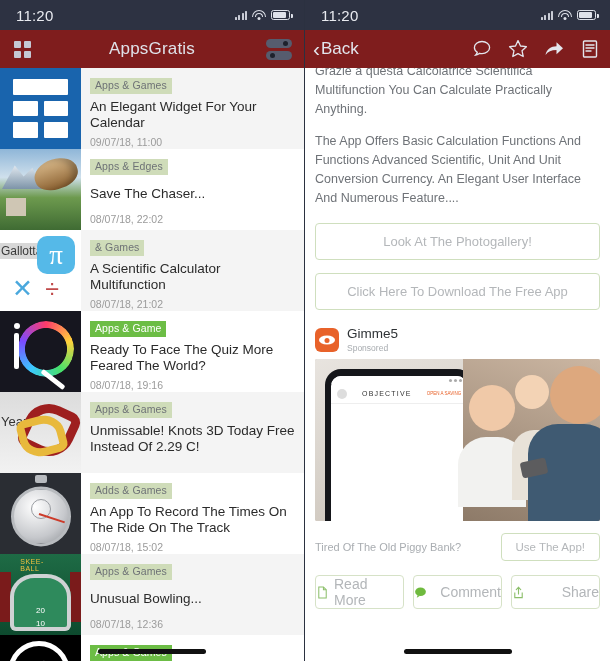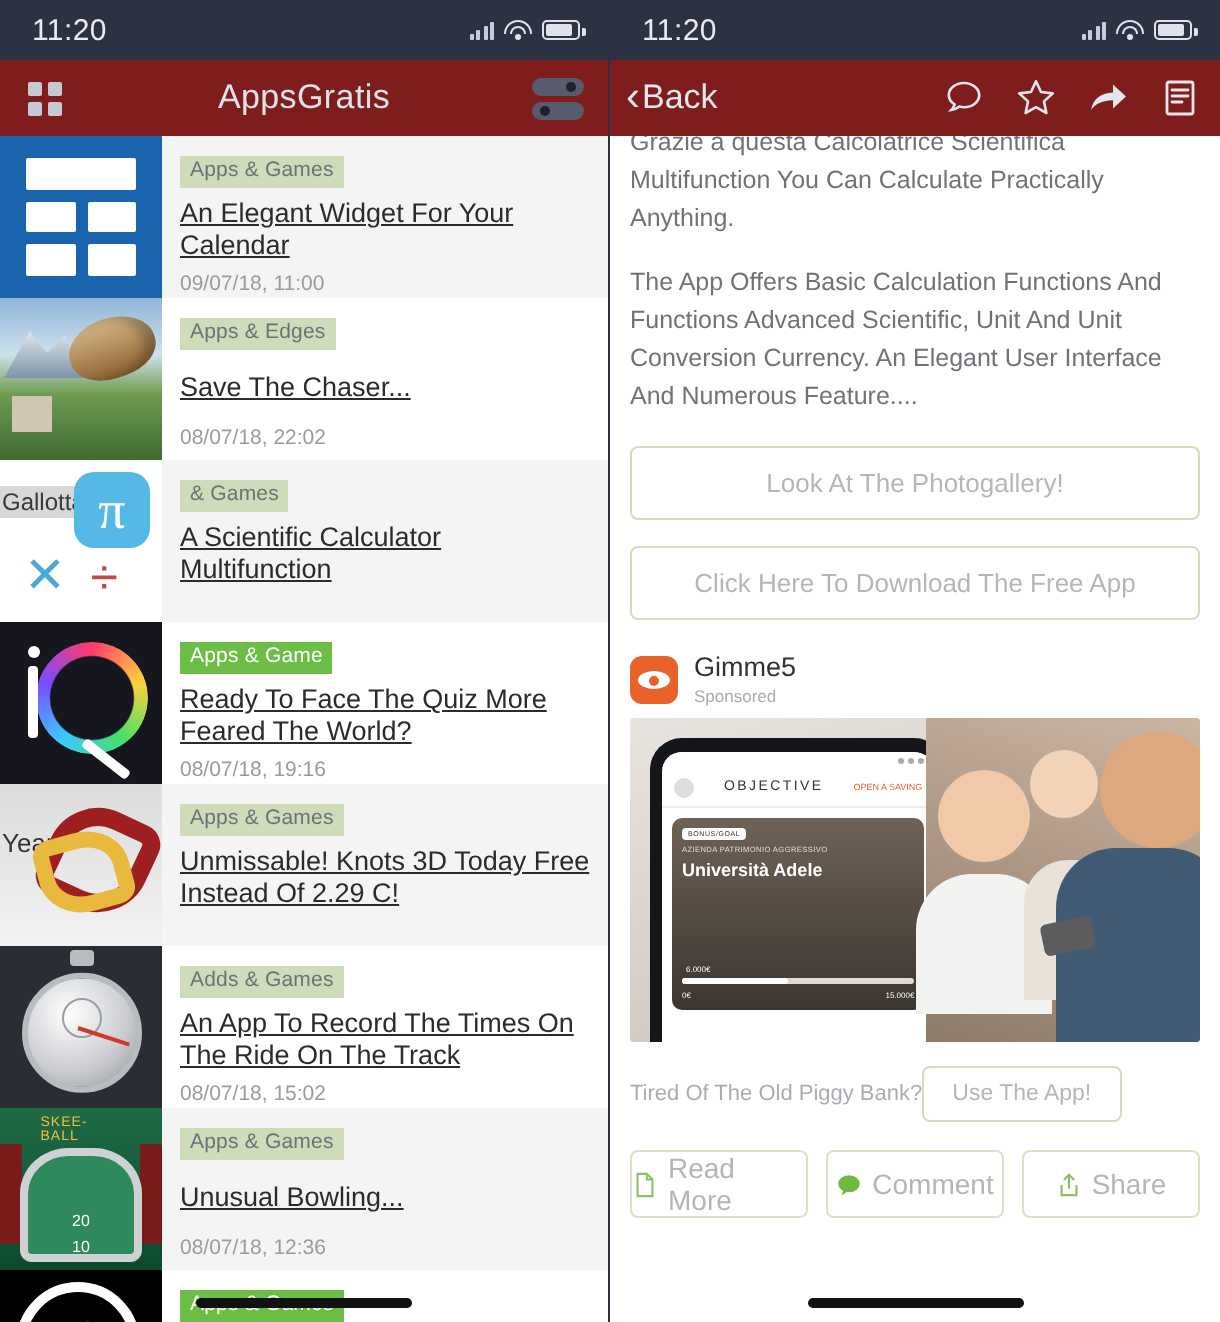--- a/index.html
+++ b/index.html
@@ -72,21 +72,21 @@
   .row.alt { background:#f4f4f4; }
   .row .thumb { width:81px; height:81px; flex:0 0 81px; position:relative; overflow:hidden; }
   .row .meta { flex:1; padding:7px 8px 0 9px; min-width:0; overflow:hidden; }
   .badge {
     display:inline-block; font-size:10.5px; padding:1px 5px 2px;
     color:#6e7276; background:#cfdcb9; letter-spacing:.1px; line-height:1.25;
   }
   .badge.bright { background:#6cbd45; color:#ffffff; }
   .title {
     font-size:13.5px; color:#2b2b2b; line-height:1.2; margin-top:5px;
-    overflow:hidden; white-space:nowrap; text-overflow:clip;text-decoration:underline;
+    overflow:hidden; white-space:nowrap; text-overflow:clip;
   }
   .title.two { white-space:normal; max-height:33px; }
   .time { font-size:10.5px; color:#9b9b9b; margin-top:4px; }
 
   
   .tb-calc { background:#1964ad; display:grid; grid-template-columns:1fr 1fr;
     grid-auto-rows:1fr; gap:6px; padding:11px 13px; }
   .tb-calc i { background:#fff; border-radius:1px; }
   .tb-calc i.wide { grid-column: span 2; }
   .tb-balloon { background:linear-gradient(#8fb6d8 0%, #cfe0ec 35%, #6d9a4e 60%, #3f6b33 100%); }
@@ -195,28 +195,28 @@
   .ph-l3 { position:absolute; right:5px; bottom:5px; color:#fff; font-size:4px; }
   .people { position:absolute; inset:0; }
   .people .h { position:absolute; border-radius:50%; }
   .people .h1 { left:4%; top:16%; width:46px; height:46px; background:#f0c9a8; }
   .people .h2 { left:38%; top:10%; width:34px; height:34px; background:#f3d3b5; }
   .people .h3 { right:-6%; top:4%; width:58px; height:58px; background:#dda87e; }
   .people .b1 { position:absolute; left:-4%; top:48%; width:68px; height:70px; background:#f2f2f0; border-radius:28px 28px 0 0;}
   .people .b2 { position:absolute; right:-10%; top:40%; width:86px; height:100px; background:#3f5a72; border-radius:30px 30px 0 0;}
   .people .b3 { position:absolute; left:36%; top:44%; width:48px; height:70px; background:#e8e2d8; border-radius:22px 22px 0 0;}
   .people .ph { position:absolute; left:42%; top:62%; width:26px; height:16px; background:#5c5c5e; border-radius:3px; transform:rotate(-12deg);}
-  .ad-foot { display:flex; align-items:center; margin-top:12px; }
+  .ad-foot { display:flex; align-items:center; justify-content:space-between; margin-top:12px; }
   .ad-foot-text { font-size:11px; color:#a9adb1; }
   .ad-btn { border:1px solid #cfdfbe; border-radius:4px; color:#b4b7ba; font-size:11.5px;
     padding:7px 14px; background:#fff; }
 
   .actionbar { display:flex; gap:9px; padding:14px 10px 0; }
   .act { flex:1; height:34px; border:1px solid #d6e2c7; border-radius:4px; background:#fff;
-    display:flex; align-items:center; justify-content:center; gap:5px;
+    display:flex; align-items:center; justify-content:space-between; gap:5px;
     color:#b3b6b9; font-size:14px; }
   .act-ico { width:13px; height:13px; display:block; }
   .homebar { position:absolute; left:50%; transform:translateX(-50%); bottom:7px;
     width:108px; height:5px; background:#111; border-radius:3px; }
 </style>
 </head>
 <body>
 
 <div class="screen">
 
@@ -289,20 +289,21 @@
       <div class="row alt">
         <div class="thumb tb-pi">
           <span class="gal">Gallotta</span>
           <span class="sq">π</span>
           <span class="tx">✕</span>
           <span class="dv">÷</span>
         </div>
         <div class="meta">
           <span class="badge">&amp; Games</span>
           <div class="title two">A Scientific Calculator Multifunction</div>
+          <div class="time">08/07/18, 21:02</div>
         </div>
       </div>
 
       <div class="row">
         <div class="thumb tb-iq">
           <span class="ring"></span>
             <span class="idot"></span>
             <span class="i"></span>
             <span class="tail"></span>
         </div>
@@ -450,31 +451,20 @@
                 <div class="ph-status">
                     <i></i>
                     <i></i>
                     <i></i>
                   </div>
                 <div class="ph-nav">
                   <span class="ph-logo"></span>
                   <span class="ph-title">OBJECTIVE</span>
                   <span class="ph-cta">OPEN A SAVING</span>
                 </div>
-                <div class="ph-card">
-                  <span class="ph-tag">BONUS/GOAL</span>
-                  <span class="ph-sub">AZIENDA PATRIMONIO AGGRESSIVO</span>
-                  <span class="ph-big">Università Adele</span>
-                  <span class="ph-l1">6.000€</span>
-                  <span class="ph-bar">
-                      <i></i>
-                    </span>
-                  <span class="ph-l2">0€</span>
-                  <span class="ph-l3">15.000€</span>
-                </div>
               </div>
             </div>
           </div>
           <div class="ad-right">
             <span class="people">
               <span class="h b1"></span>
                 <span class="h b3"></span>
                 <span class="h b2"></span>
               <span class="h h1"></span>
                 <span class="h h2"></span>

